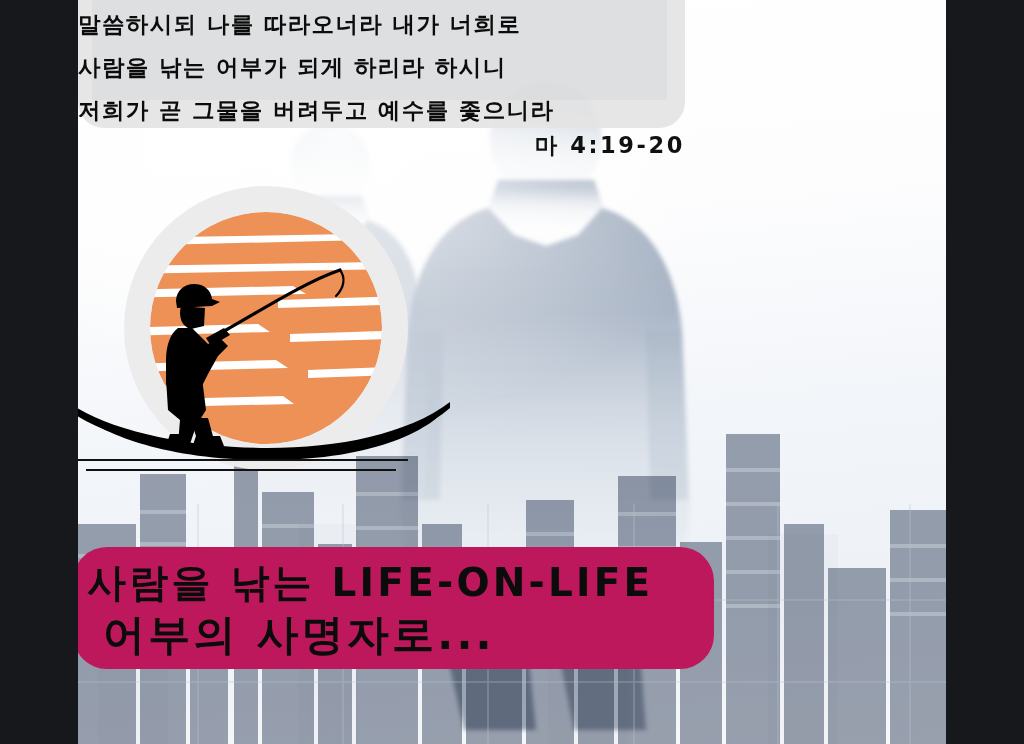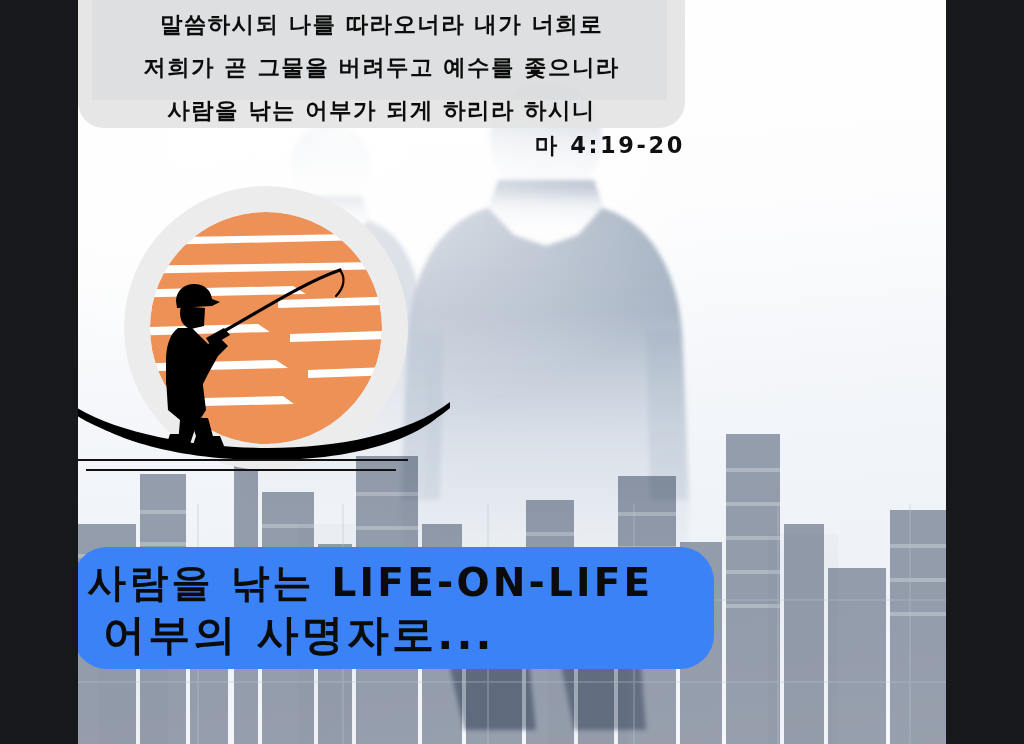--- a/index.html
+++ b/index.html
@@ -39,42 +39,42 @@
     position:absolute;left:0px;top:0px;width:607px;height:128px;
     background:rgba(228,228,228,.92);
     border-bottom-left-radius:26px;border-bottom-right-radius:26px;
   }
   #verse-panel-2{
     position:absolute;left:14px;top:0px;width:575px;height:100px;
     background:rgba(214,216,218,.55);
   }
   #verse-lines{
     position:absolute;left:0;top:0;width:607px;
-    text-align:center;
+    text-align:left;
     color:#0c0c0c;
     font-size:22.5px;
     font-weight:700;
     letter-spacing:1.4px;
     line-height:43px;
     padding-top:3px;
     box-sizing:border-box;
   }
   #verse-lines div{white-space:nowrap;}
   #verse-ref{
     position:absolute;left:0;top:130px;width:607px;text-align:right;
     color:#101010;font-size:22.5px;font-weight:700;letter-spacing:2.6px;
   }
 
   
   #logo{position:absolute;left:0px;top:178px;width:380px;height:300px;}
 
   
   #banner{
     position:absolute;left:-5px;top:547px;width:641px;height:122px;
-    background:#3b82f6;
+    background:#be185d;
     border-radius:34px;
     text-align:right;
   }
   #banner .line{
     color:#0b0b0b;font-weight:700;white-space:nowrap;
   }
   #banner-line1{
     position:absolute;left:14px;top:9px;font-size:39px;letter-spacing:3.2px;
   }
   #banner-line2{
@@ -220,22 +220,22 @@
       </svg>
 
       <div class="haze"></div>
     </div>
 
     <div id="verse-panel">
       <div id="verse-panel-2"></div>
     </div>
     <div id="verse-lines">
       <div>말씀하시되 나를 따라오너라 내가 너희로</div>
+      <div>사람을 낚는 어부가 되게 하리라 하시니</div>
       <div>저희가 곧 그물을 버려두고 예수를 좇으니라</div>
-      <div>사람을 낚는 어부가 되게 하리라 하시니</div>
     </div>
     <div id="verse-ref">마 4:19-20</div>
 
     <svg id="logo" viewBox="0 0 380 300">
 
       <circle cx="188" cy="150" r="142" fill="#ececec"></circle>
 
       <defs>
         <clipPath id="sunclip">
           <circle cx="188" cy="150" r="116"></circle>

